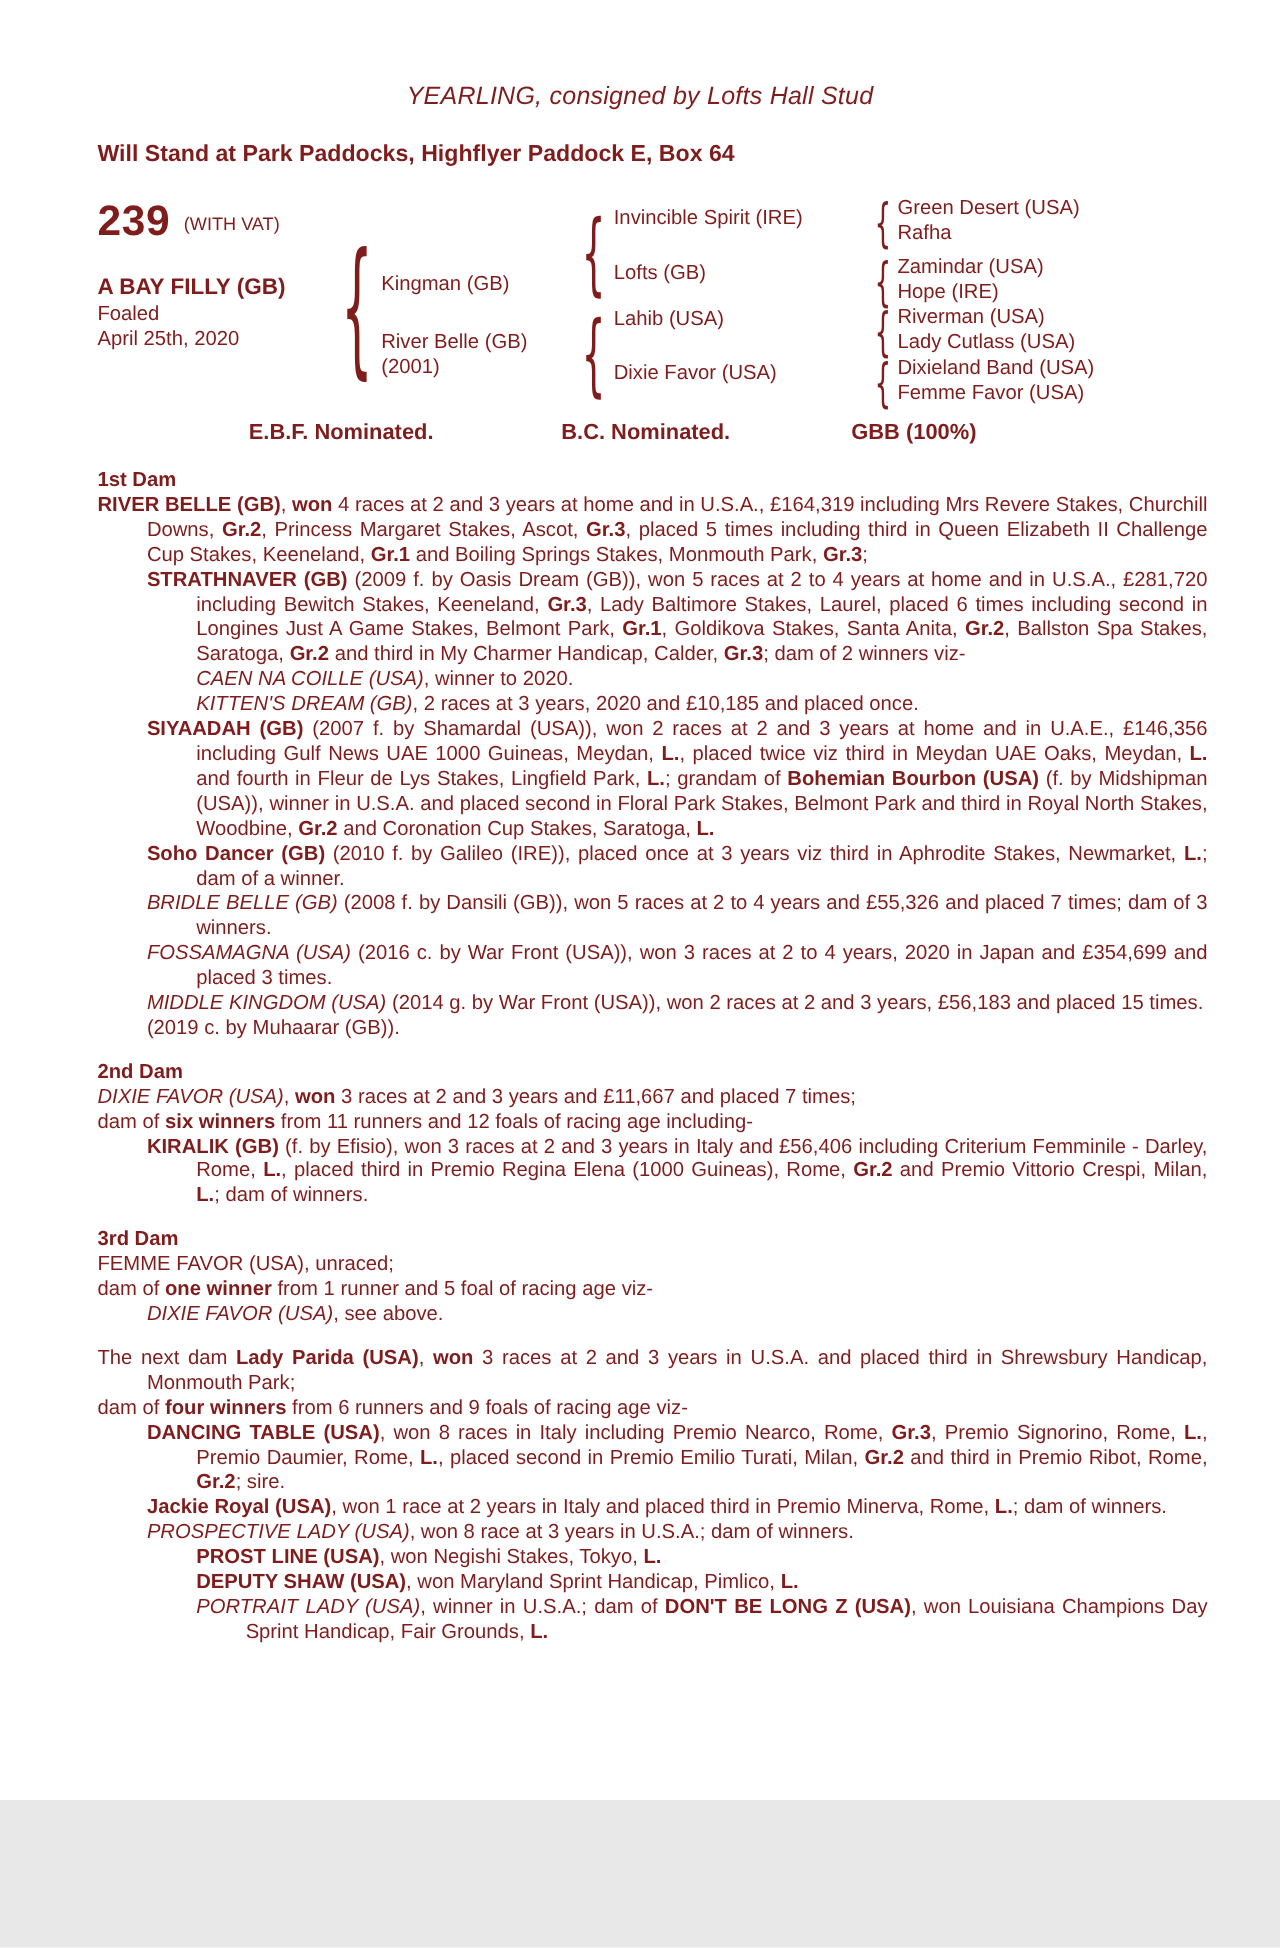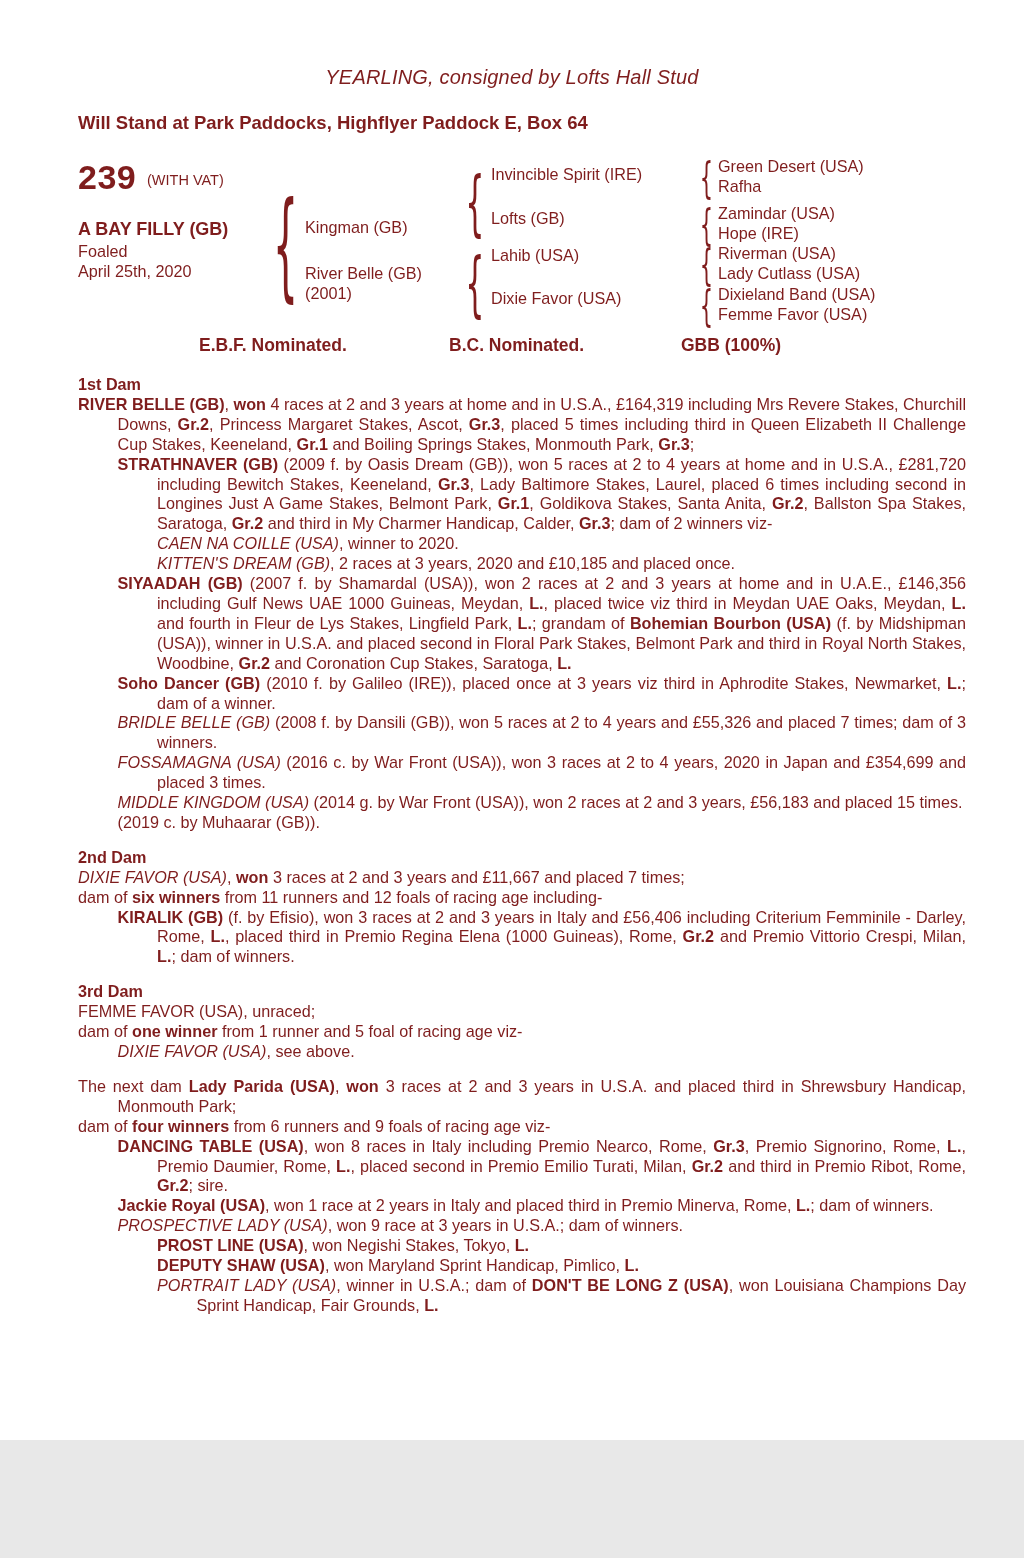--- a/index.html
+++ b/index.html
@@ -121,20 +121,20 @@
       <p class="ind0"><span class="rn">dam of </span><span class="rb">six winners</span><span class="rn"> from 11 runners and 12 foals of racing age including-</span></p>
       <p class="ind1"><span class="rb">KIRALIK (GB)</span><span class="rn"> (f. by Efisio), won 3 races at 2 and 3 years in Italy and £56,406 including Criterium Femminile - Darley, Rome, </span><span class="rb">L.</span><span class="rn">, placed third in Premio Regina Elena (1000 Guineas), Rome, </span><span class="rb">Gr.2</span><span class="rn"> and Premio Vittorio Crespi, Milan, </span><span class="rb">L.</span><span class="rn">; dam of winners.</span></p>
       <p class="ind0 gap"><span class="rb">3rd Dam</span></p>
       <p class="ind0"><span class="rn">FEMME FAVOR (USA), unraced;</span></p>
       <p class="ind0"><span class="rn">dam of </span><span class="rb">one winner</span><span class="rn"> from 1 runner and 5 foal of racing age viz-</span></p>
       <p class="ind1"><span class="ri">DIXIE FAVOR (USA)</span><span class="rn">, see above.</span></p>
       <p class="ind0 gap"><span class="rn">The next dam </span><span class="rb">Lady Parida (USA)</span><span class="rn">, </span><span class="rb">won</span><span class="rn"> 3 races at 2 and 3 years in U.S.A. and placed third in Shrewsbury Handicap, Monmouth Park;</span></p>
       <p class="ind0"><span class="rn">dam of </span><span class="rb">four winners</span><span class="rn"> from 6 runners and 9 foals of racing age viz-</span></p>
       <p class="ind1"><span class="rb">DANCING TABLE (USA)</span><span class="rn">, won 8 races in Italy including Premio Nearco, Rome, </span><span class="rb">Gr.3</span><span class="rn">, Premio Signorino, Rome, </span><span class="rb">L.</span><span class="rn">, Premio Daumier, Rome, </span><span class="rb">L.</span><span class="rn">, placed second in Premio Emilio Turati, Milan, </span><span class="rb">Gr.2</span><span class="rn"> and third in Premio Ribot, Rome, </span><span class="rb">Gr.2</span><span class="rn">; sire.</span></p>
       <p class="ind1"><span class="rb">Jackie Royal (USA)</span><span class="rn">, won 1 race at 2 years in Italy and placed third in Premio Minerva, Rome, </span><span class="rb">L.</span><span class="rn">; dam of winners.</span></p>
-      <p class="ind1"><span class="ri">PROSPECTIVE LADY (USA)</span><span class="rn">, won 9 race at 3 years in U.S.A.; dam of winners.</span></p>
+      <p class="ind1"><span class="ri">PROSPECTIVE LADY (USA)</span><span class="rn">, won 8 race at 3 years in U.S.A.; dam of winners.</span></p>
       <p class="ind2"><span class="rb">PROST LINE (USA)</span><span class="rn">, won Negishi Stakes, Tokyo, </span><span class="rb">L.</span></p>
       <p class="ind2"><span class="rb">DEPUTY SHAW (USA)</span><span class="rn">, won Maryland Sprint Handicap, Pimlico, </span><span class="rb">L.</span></p>
       <p class="ind2"><span class="ri">PORTRAIT LADY (USA)</span><span class="rn">, winner in U.S.A.; dam of </span><span class="rb">DON'T BE LONG Z (USA)</span><span class="rn">, won Louisiana Champions Day Sprint Handicap, Fair Grounds, </span><span class="rb">L.</span></p>
     </div>
 
   <div class="pagenum">39</div>
 </div>
 
 </body></html>

